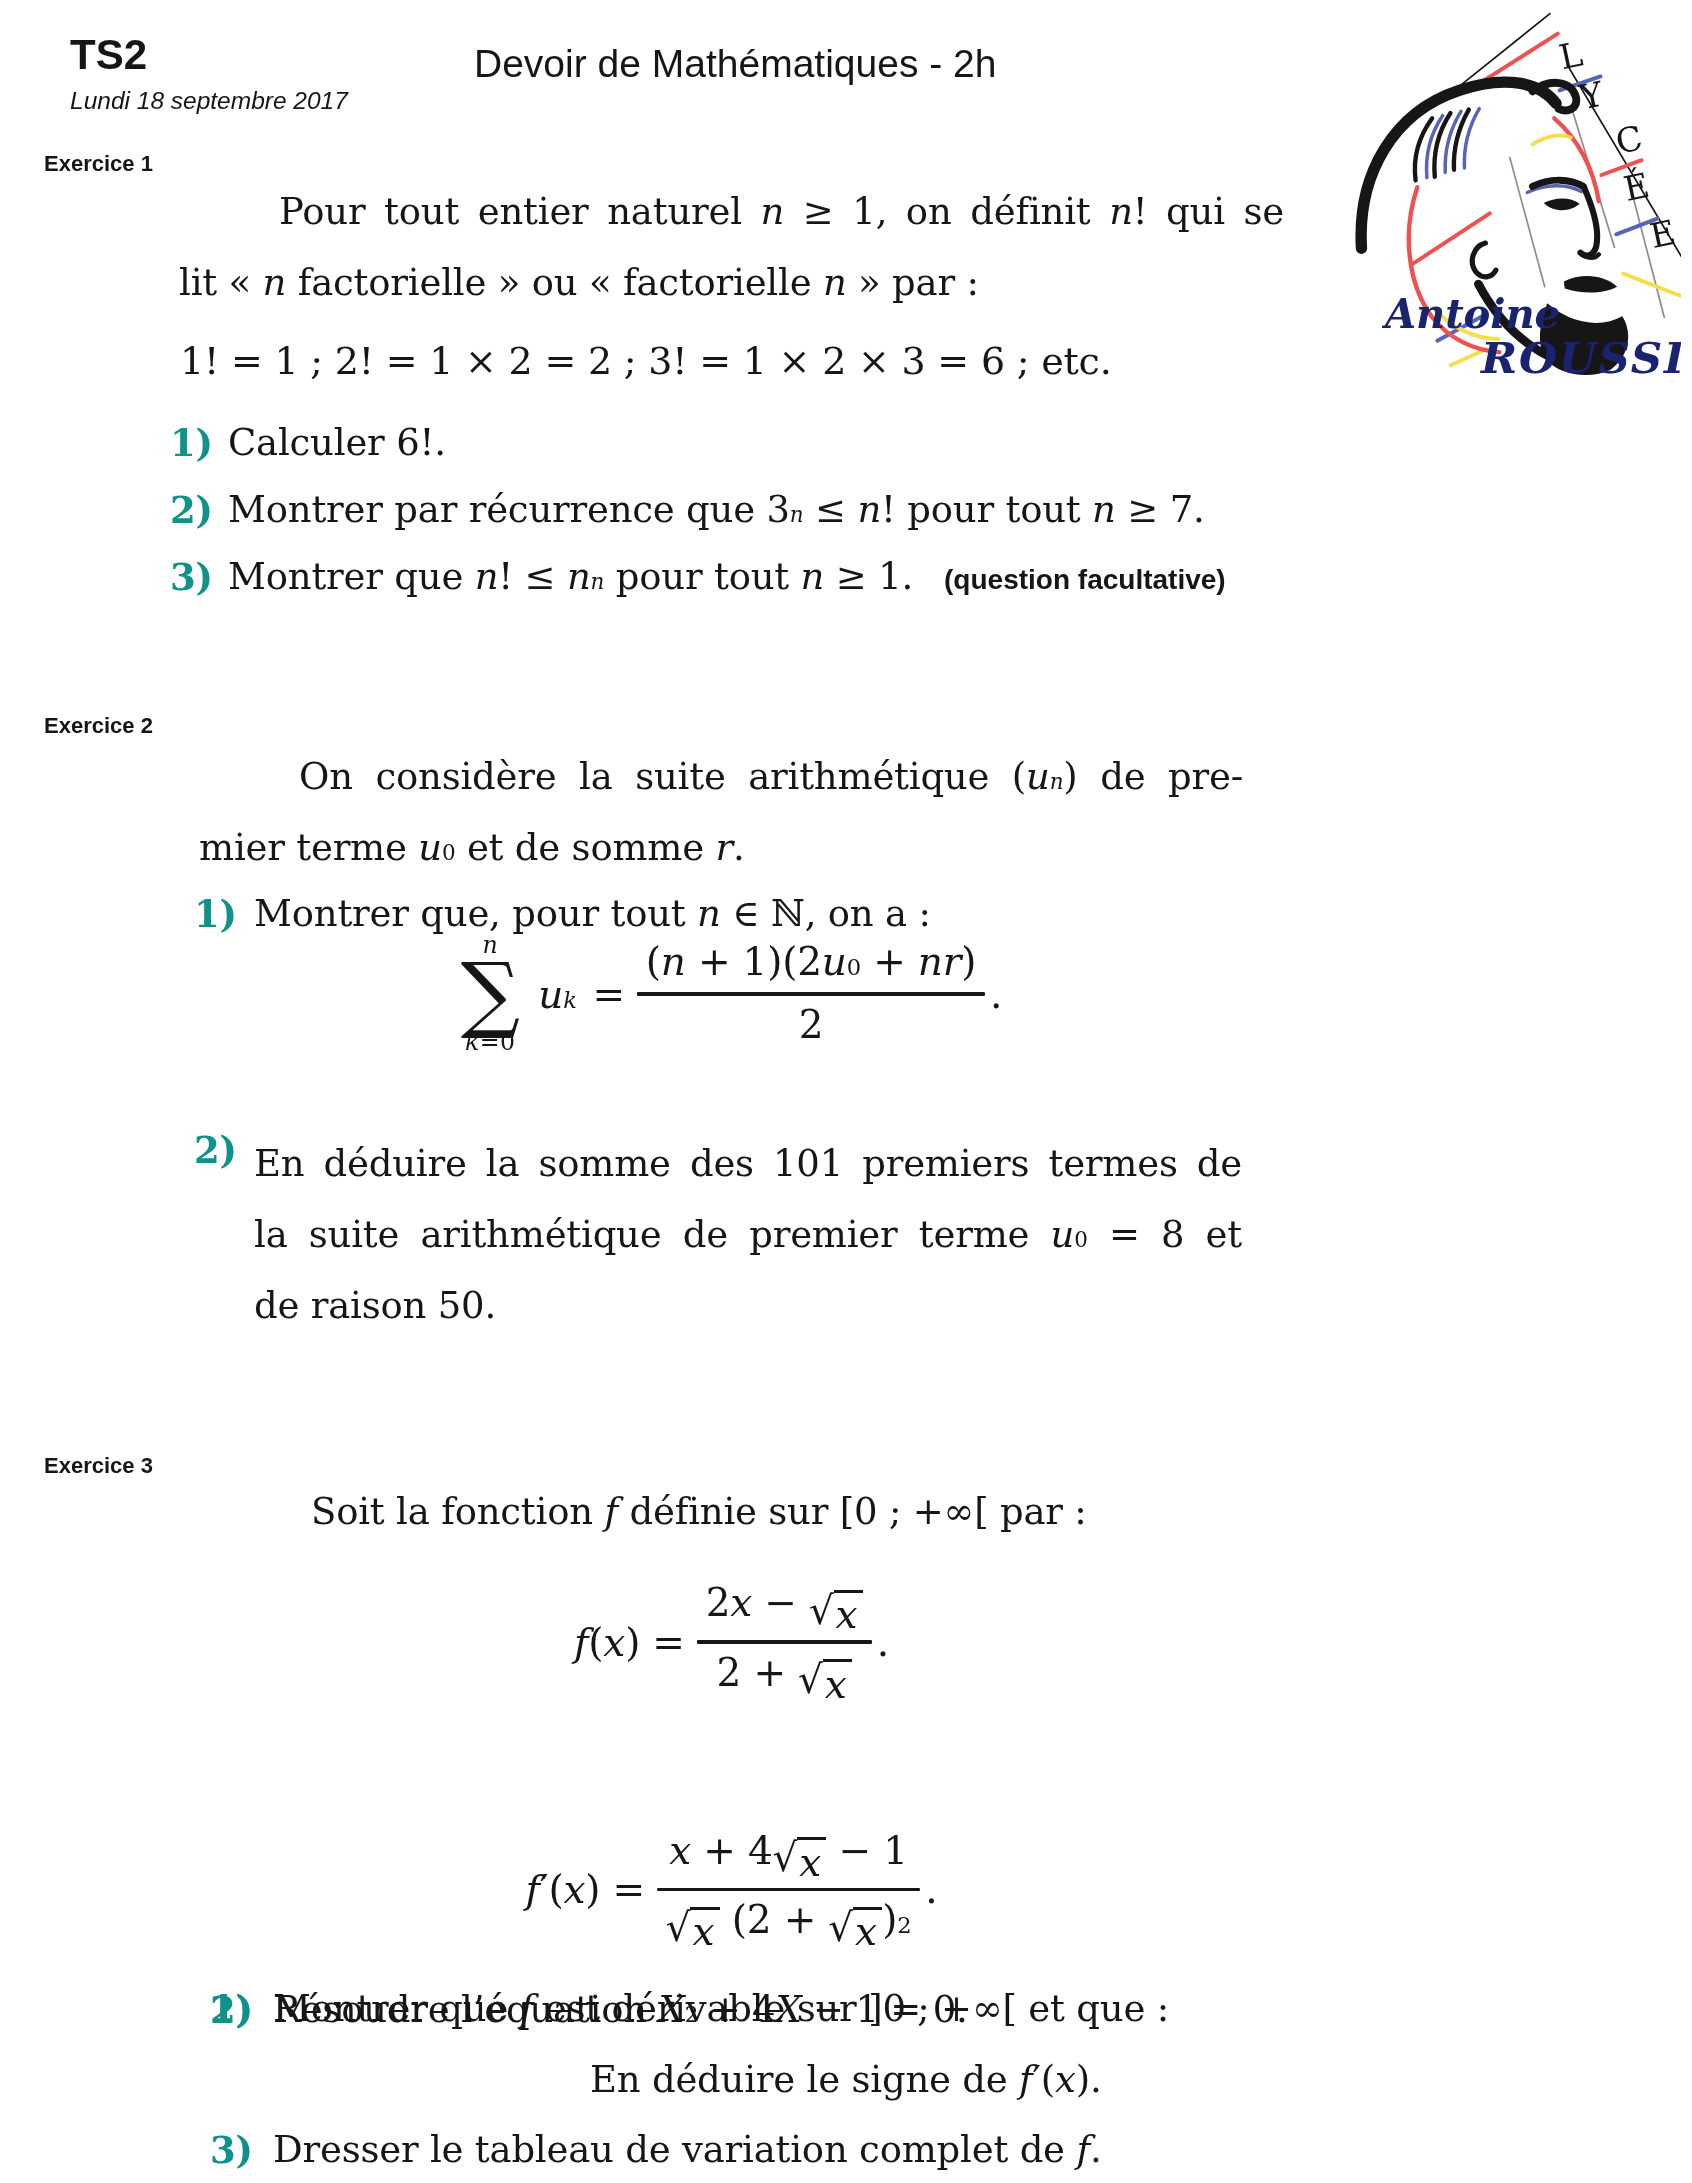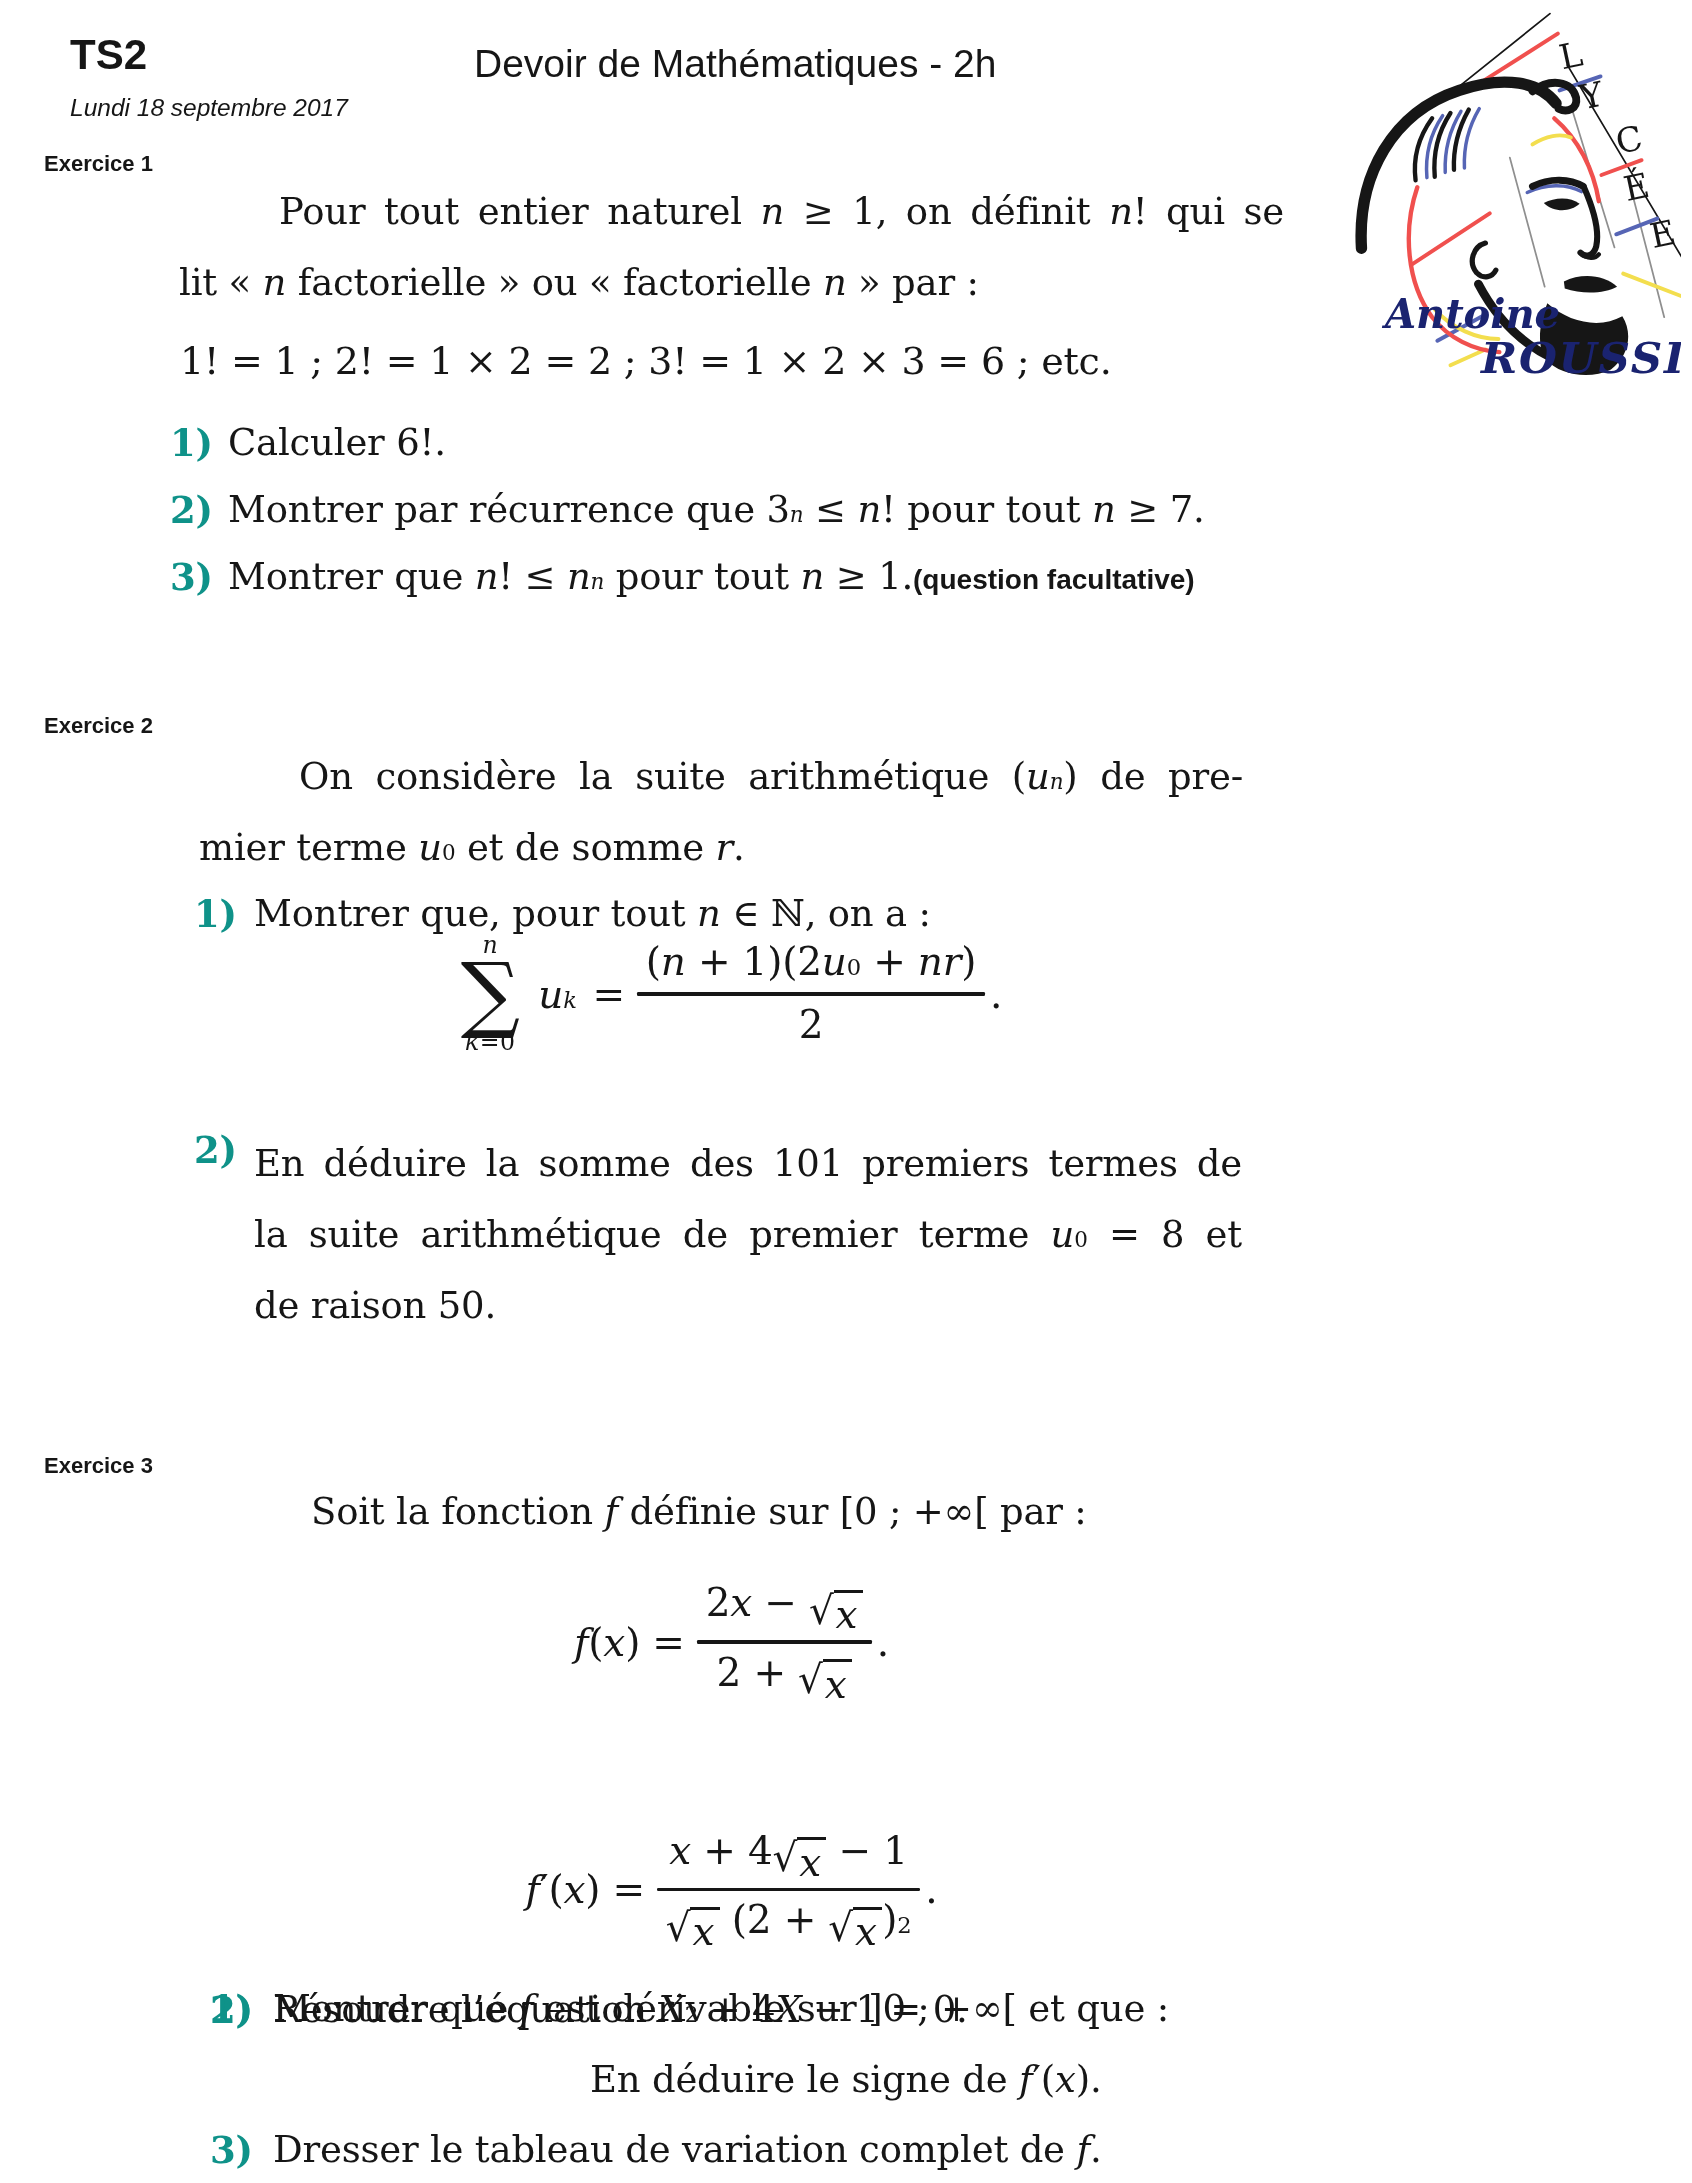--- a/index.html
+++ b/index.html
@@ -7,39 +7,39 @@
     position:relative; width:1692px; height:2393px; background:#ffffff;
     color:#161616; font-family:"DejaVu Serif","Liberation Serif",serif;
     overflow:hidden; letter-spacing:-0.2px;
   }
   .sans { font-family:"Liberation Sans","DejaVu Sans",sans-serif; letter-spacing:0; }
   i { font-style:italic; }
 
   
   .hdr-left { position:absolute; left:70px; top:31px; width:376px; }
   .ts2  { font-size:42px; font-weight:bold; }
-  .date { font-size:24.5px; font-style:italic; margin-top:15px; }
+  .date { font-size:24.5px; font-style:italic; margin-top:8px; }
   .title { position:absolute; left:474px; top:42px; font-size:39px; }
   .logo { position:absolute; right:11px; top:4.4px; width:393px; height:373px; }
 
   
   .abs { position:absolute; }
   .exh { font-size:22px; font-weight:bold; }
   .pline { font-size:37px; line-height:71px; }
   .stretch { text-align:justify; text-align-last:justify; }
   .ind { text-indent:100px; }
   .mathline { font-size:38px; }
 
   .item { position:relative; font-size:37px; }
   .item .num { position:absolute; left:0; top:0; color:var(--accent,#0f9289); font-weight:bold; }
   .itxt { display:block; }
   .sp { font-size:58%; vertical-align:48%; line-height:0; }
   .sb { font-size:58%; vertical-align:-16%; line-height:0; }
   sub,sup { line-height:0; }
-  .note { font-weight:bold; font-size:28px; letter-spacing:0; white-space:nowrap; }
+  .note { font-weight:bold; font-size:28px; margin-left:31px; letter-spacing:0; white-space:nowrap; }
 
   .ex1items .item { padding-left:58px; line-height:42px; margin-bottom:25px; white-space:nowrap; }
   .ex2i1, .ex3i1 { white-space:nowrap; line-height:42px; }
   .ex2i1 { padding-left:60px; }
   .ex3i1 { padding-left:63px; }
   .ex2i2 { padding-left:60px; }
   .ex2i2 .pline { width:988px; }
   .ex3items .item { padding-left:63px; line-height:70px; white-space:nowrap; }
   .ex3items .cont { padding-left:63px; line-height:70px; font-size:37px; white-space:nowrap;text-align:right; }
 

